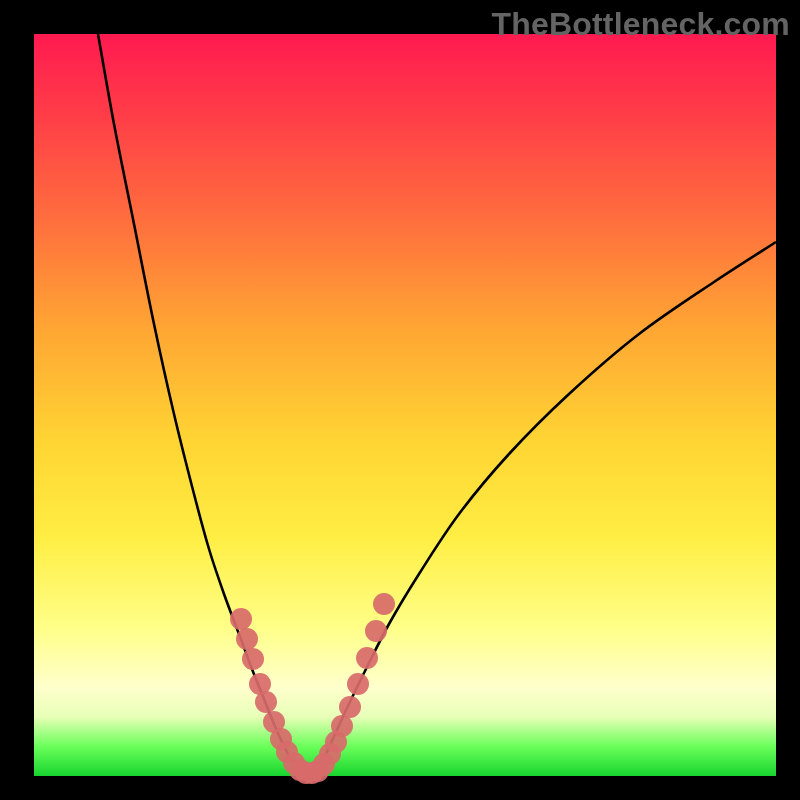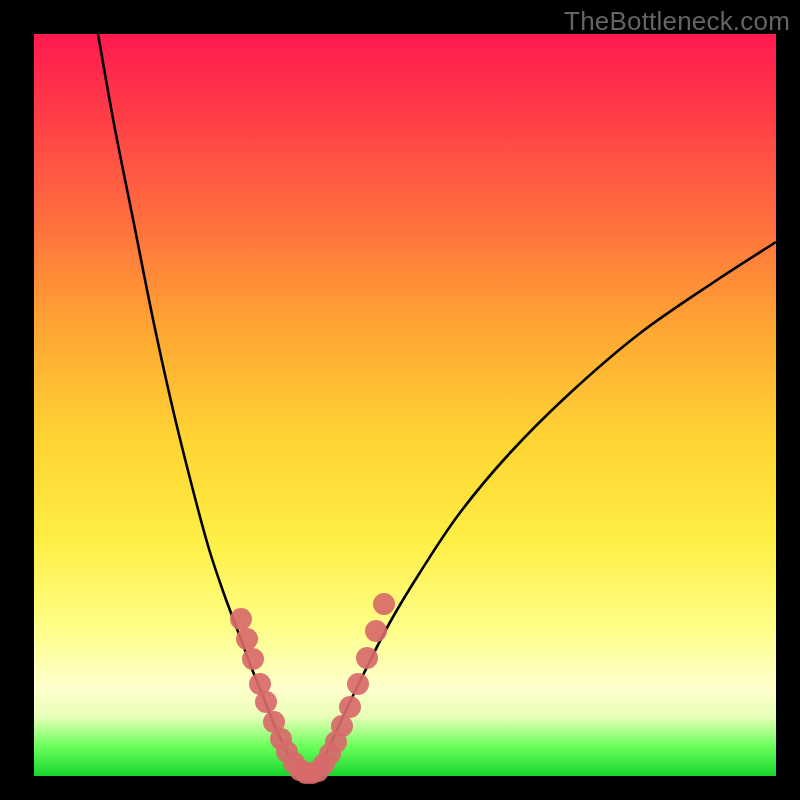--- a/index.html
+++ b/index.html
@@ -39,22 +39,22 @@
       #e8ffb8 92%,
       #6bff5a 96%,
       #18d42e 100%
     );
   }
   .watermark {
     position: absolute;
     top: 6px;
     right: 10px;
     color: #646464;
-    font-size: 26px;
-    font-weight: 400;
+    font-size: 32px;
+    font-weight: 700;
     letter-spacing: 0.2px;
     z-index: 5;
   }
   svg.curves {
     position: absolute;
     left: 0;
     top: 0;
     width: 742px;
     height: 742px;
     overflow: visible;

